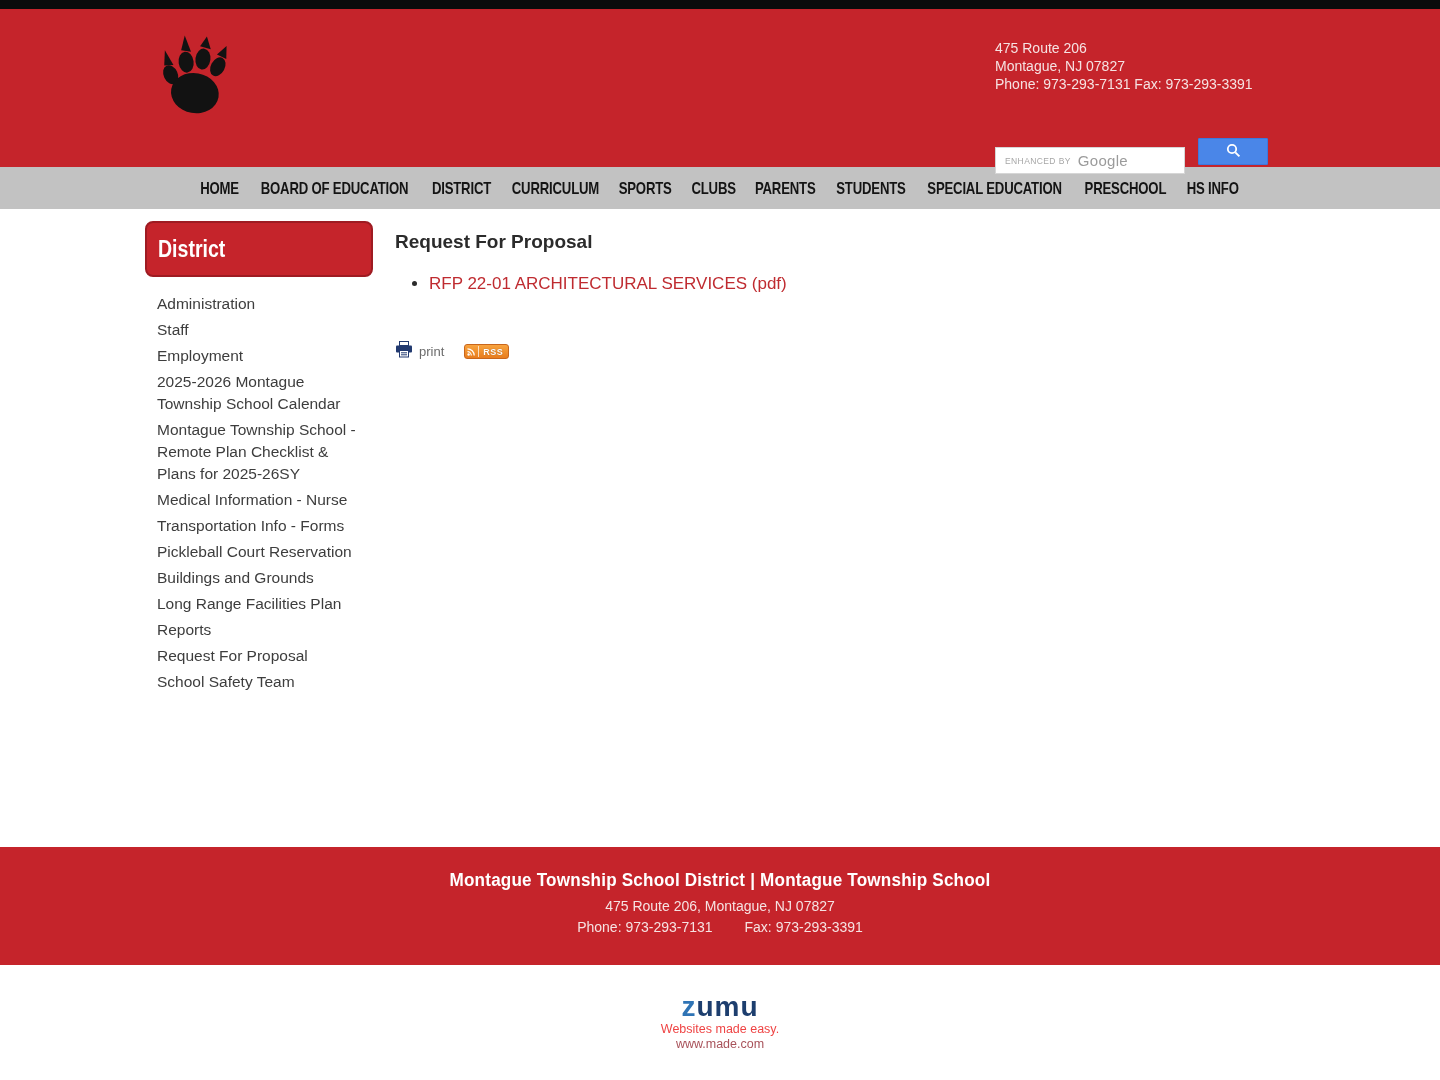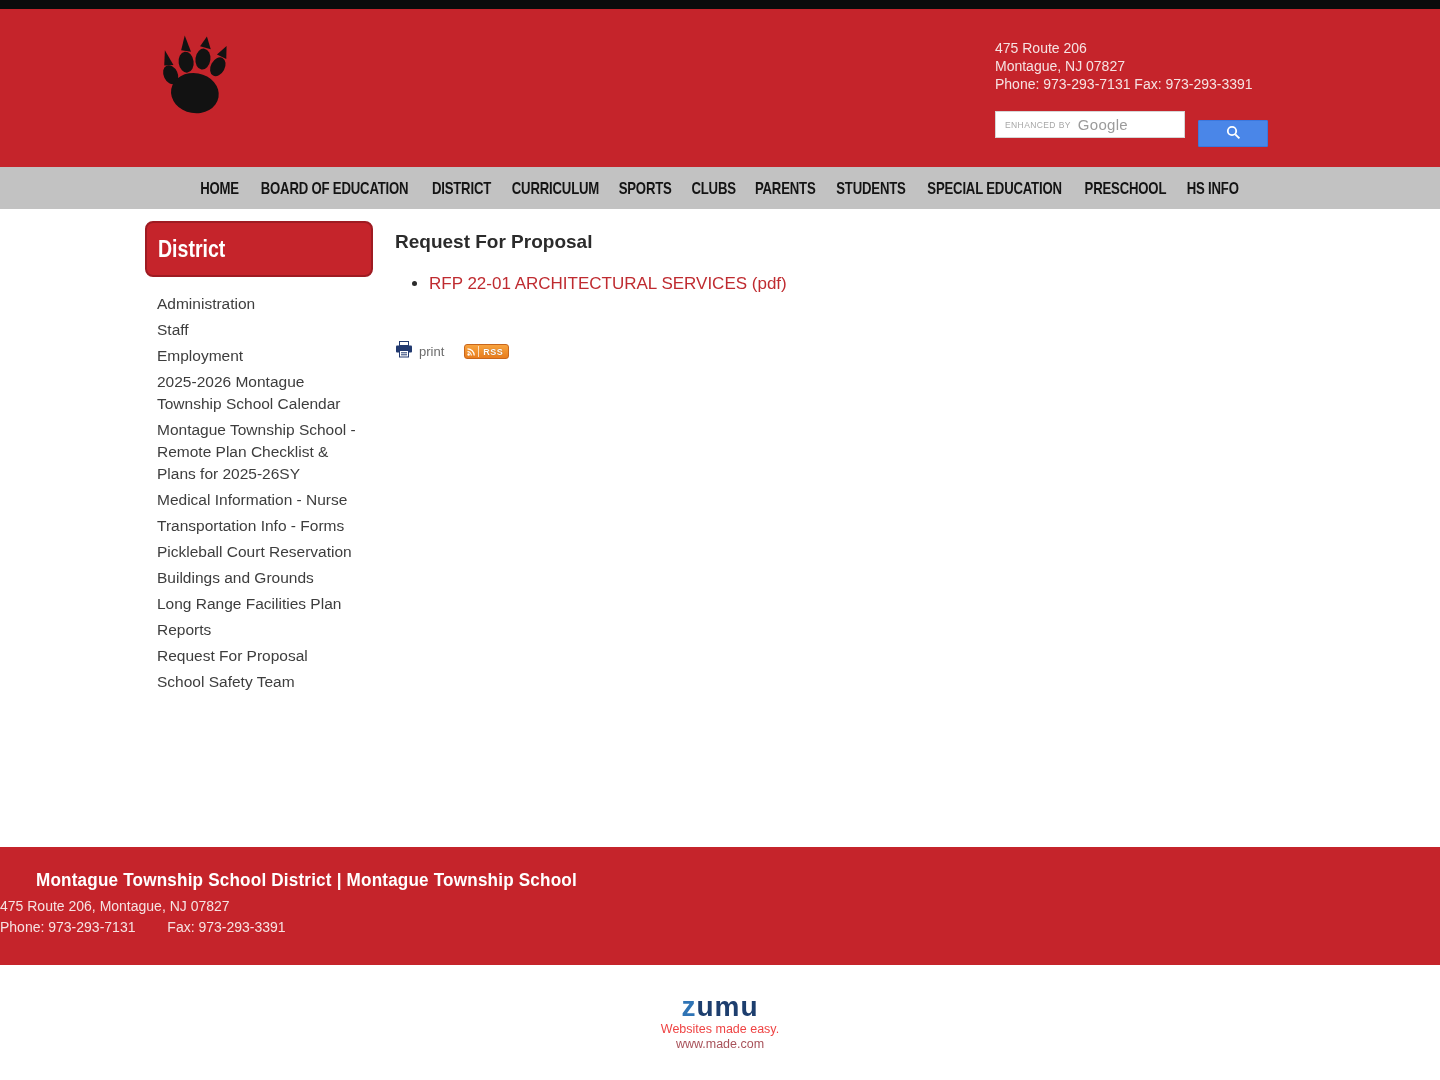--- a/index.html
+++ b/index.html
@@ -25,21 +25,21 @@
     margin: 0; color: #fff; font-weight: bold; font-size: 50px; line-height: 1.1;
     white-space: nowrap; transform: scaleX(0.75); transform-origin: left center;
     letter-spacing: 0;
   }
   .paw { margin-left: 14px; margin-top: 4px; }
 
   .header-right { width: 300px; padding-top: 8px; }
   .addr { color: #f6e2e2; font-size: 14px; line-height: 18px; }
   .addr .row { white-space: nowrap; }
   .search-row { margin-top: 18px; display: flex; align-items: center; }
-  .search-box { position: relative; width: 190px; height: 45px; }
+  .search-box { position: relative; width: 190px; height: 45px; margin-top: 36px; }
   .search-input {
     width: 190px; height: 27px; border: 1px solid #d6d6d6; background: #fff;
     padding: 0 8px; font-size: 13px; outline: none;
   }
   .search-ph {
     position: absolute; left: 10px; top: 0; height: 27px; display: flex;
     align-items: center; pointer-events: none; color: #9b9b9b;
   }
   .ph-small { font-size: 8.5px; letter-spacing: 0.4px; margin-right: 7px; color: #a7a7a7; }
   .ph-brand { font-size: 15px; color: #9b9b9b; letter-spacing: 0.3px; }
@@ -98,21 +98,21 @@
     display: flex; align-items: center; justify-content: center;
     width: 12px; height: 11px; border-right: 1px solid rgba(255,255,255,0.7);
     padding-right: 3px; margin-right: 4px;
   }
   .rss-text {
     color: #fff; font-size: 9px; font-weight: bold; letter-spacing: 0.5px;
     text-shadow: 0 0 1px rgba(140,70,0,0.8);
   }
 
   
-  .footer { background: #c5242b; padding: 23px 0 30px 0; }
+  .footer { background: #c5242b; text-align: center; padding: 23px 0 30px 0; }
   .footer-line1 {
     color: #fff; font-weight: bold; font-size: 18px; letter-spacing: 0.2px;
     transform: scaleX(0.95); transform-origin: center;
   }
   .footer-line2 { color: #f6e2e2; font-size: 14px; margin-top: 7px; }
   .footer-line3 { color: #f6e2e2; font-size: 14px; margin-top: 5px; }
   .footer-line3 .fax { margin-left: 28px; }
 
   
   .credit { text-align: center; padding-top: 28px; }

